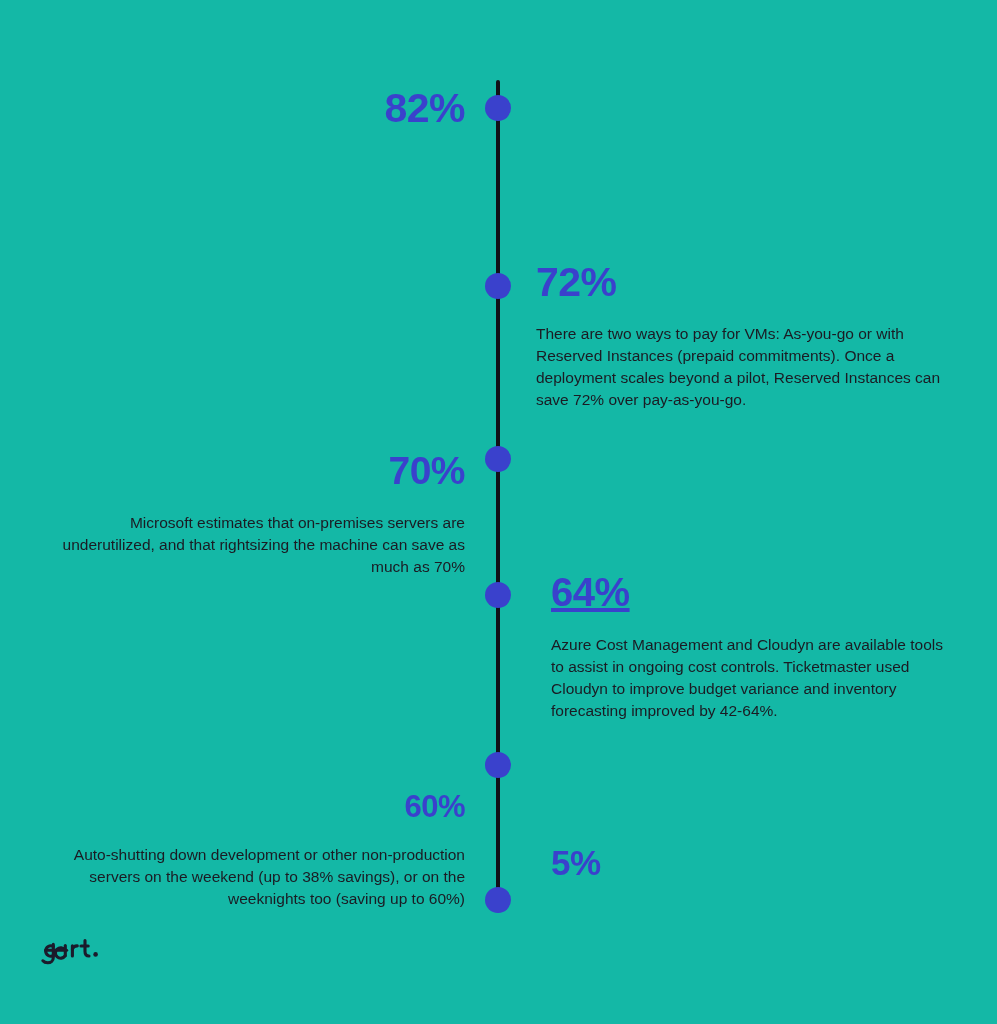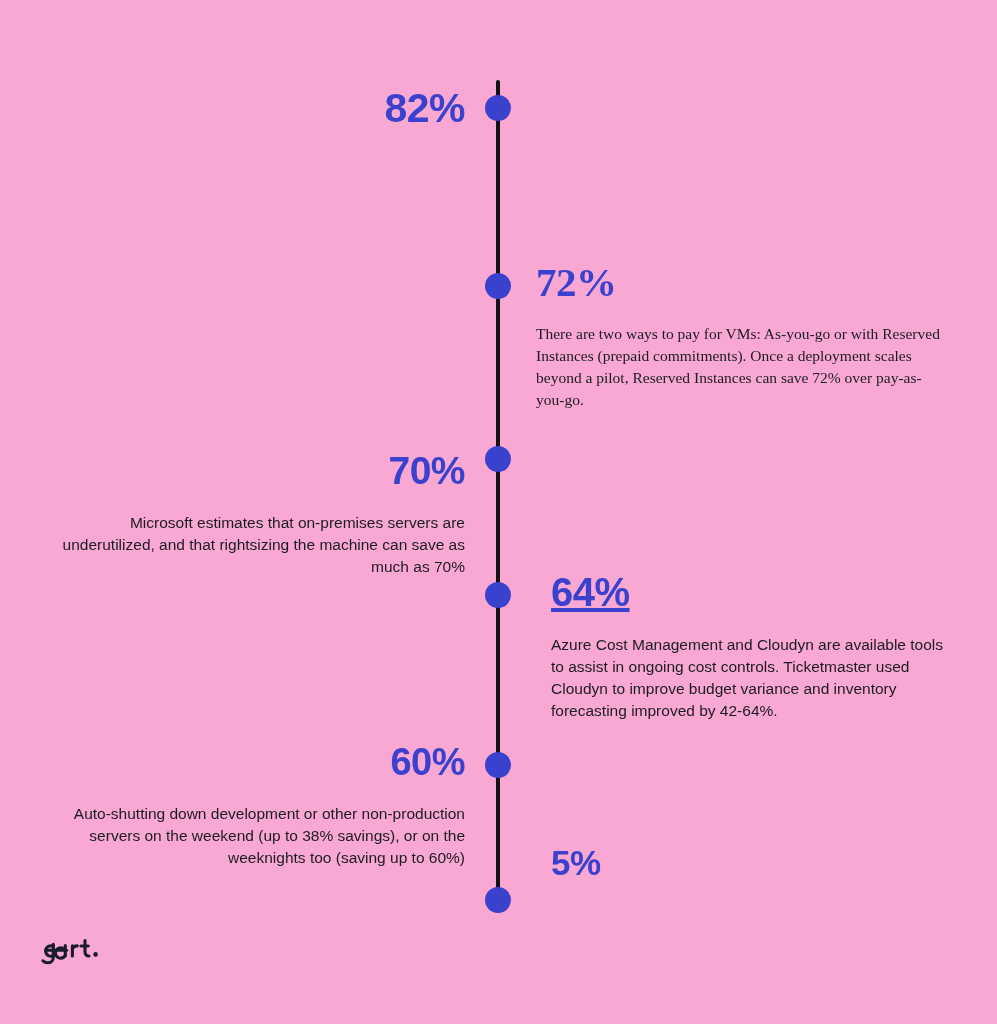--- a/index.html
+++ b/index.html
@@ -11,21 +11,21 @@
     height: 1024px;
     background: #f0f4fe;
     font-family: "Liberation Sans", "DejaVu Sans", sans-serif;
     overflow: hidden;
     position: relative;
   }
 
   #infographic {
     position: absolute;
     inset: 0;
-    background: #f9a8d4;
+    background: #14b8a6;
     padding-left: 25px;
   }
 
   
   .spine {
     position: absolute;
     left: 498px;
     top: 80px;
     width: 4px;
     height: 822px;
@@ -69,31 +69,31 @@
     font-size: 15.5px;
     line-height: 1.42;
     margin: 0;
     display: block;
   }
 
   
   #entry-0 { left: 30px;  top: 88px;  width: 435px; }
   #entry-0 .pct  { font-size: 41px; margin-bottom: 26px; }
 
-  #entry-1 { left: 536px; top: 262px; width: 410px; font-family: Liberation Serif, serif; }
+  #entry-1 { left: 536px; top: 262px; width: 410px; }
   #entry-1 .pct  { font-size: 41px; margin-bottom: 20px; }
 
   #entry-2 { left: 40px;  top: 451px; width: 425px; }
   #entry-2 .pct  { font-size: 39px; margin-bottom: 22px; }
 
   #entry-3 { left: 551px; top: 572px; width: 400px; }
   #entry-3 .pct  { font-size: 40px; margin-bottom: 22px; text-decoration: underline; }
 
   #entry-4 { left: 40px;  top: 743px; width: 425px; }
-  #entry-4 .pct  { font-size: 38px; margin-bottom: 22px; }
+  #entry-4 .pct  { font-size: 31px; margin-bottom: 22px; margin-top: 48px; }
 
   #entry-5 { left: 551px; top: 845px; width: 400px; }
   #entry-5 .pct  { font-size: 35px; margin-bottom: 16px; }
 
   
   .logo {
     position: absolute;
     left: 40px;
     top: 934px;
     height: 34px;

